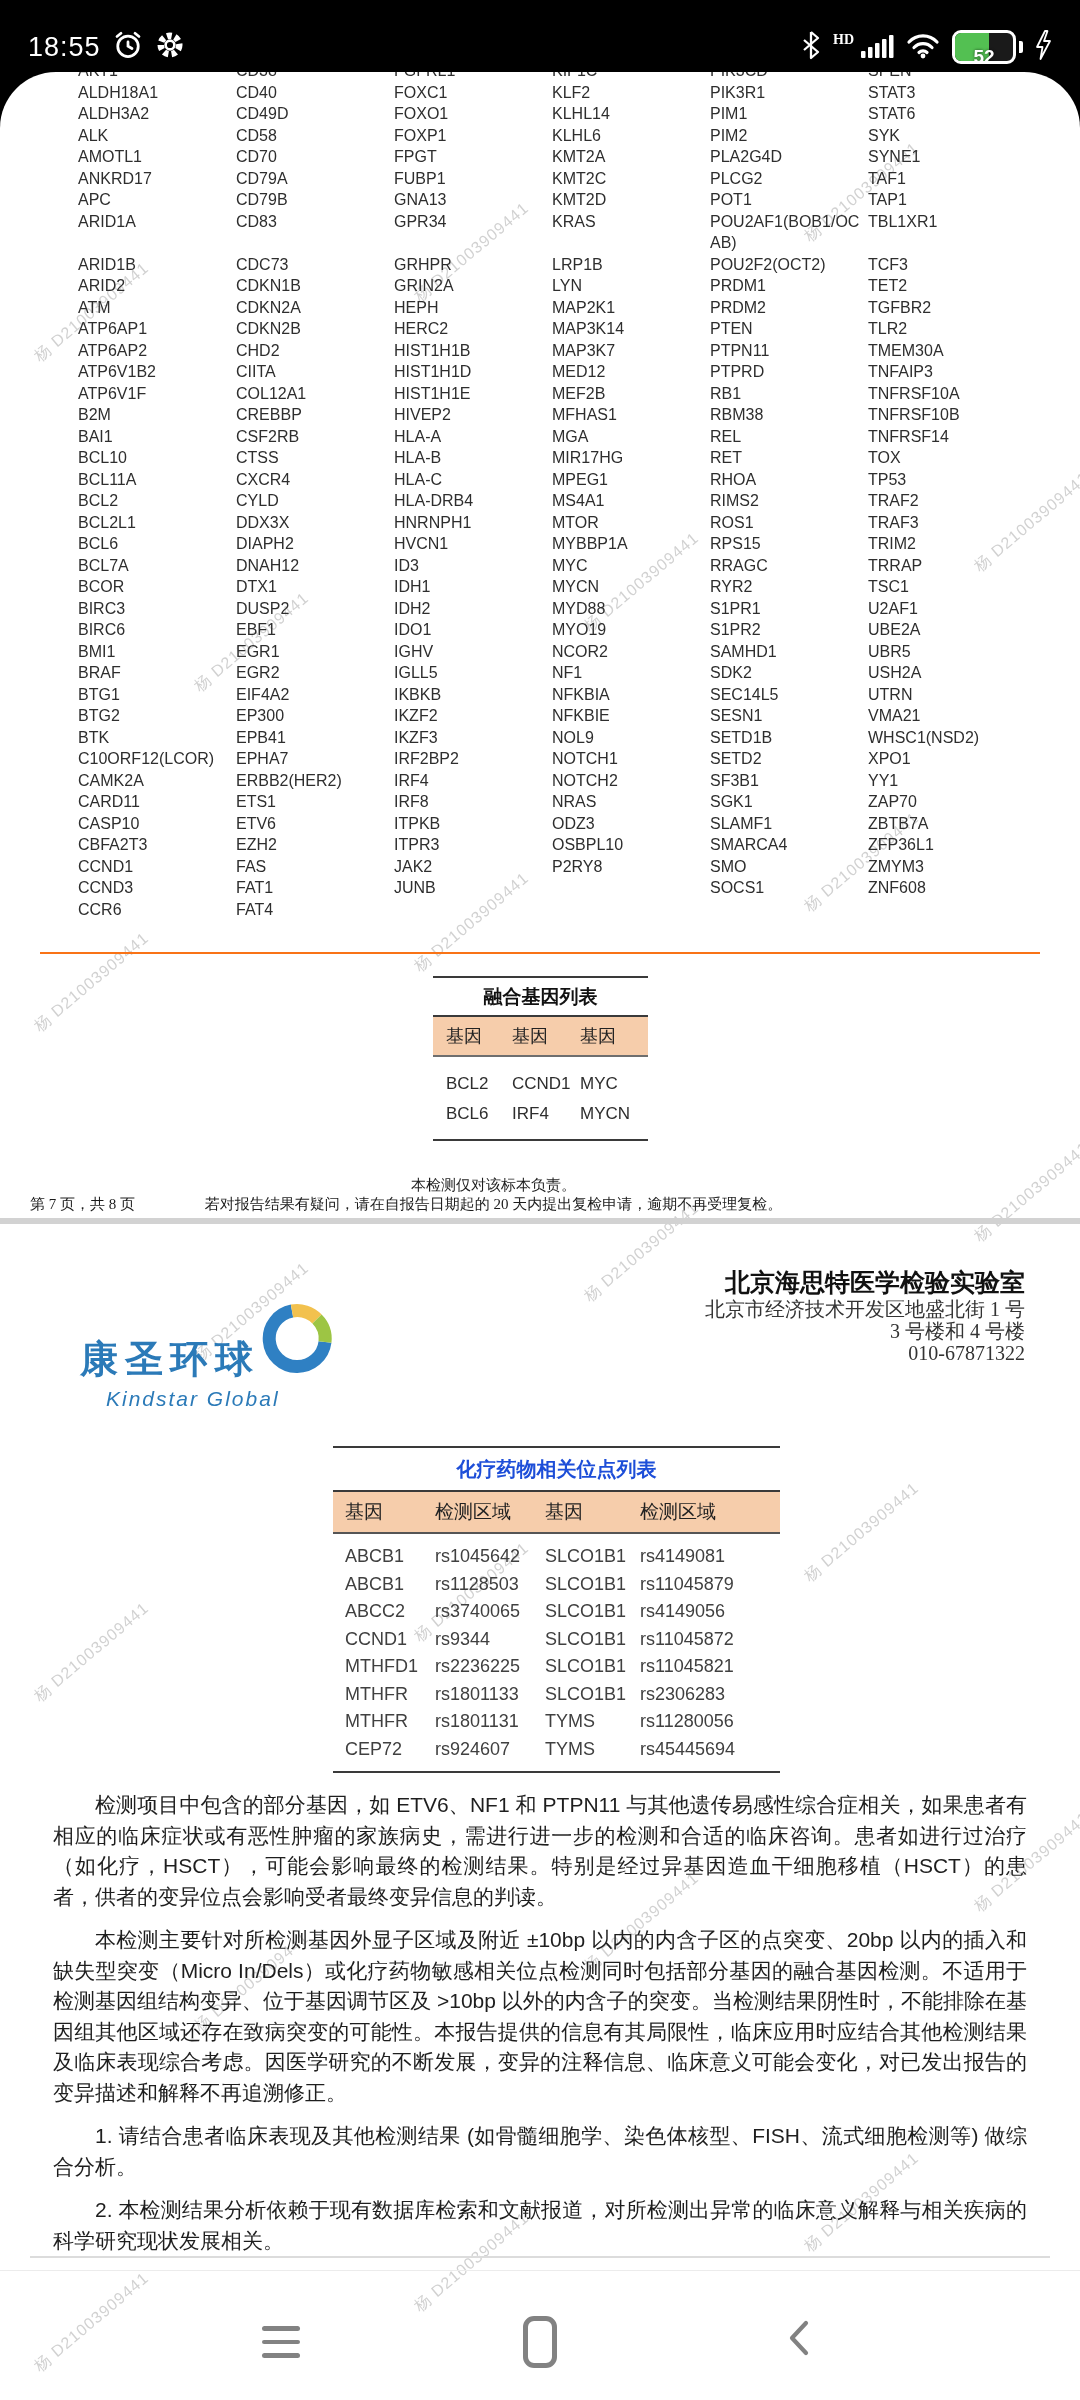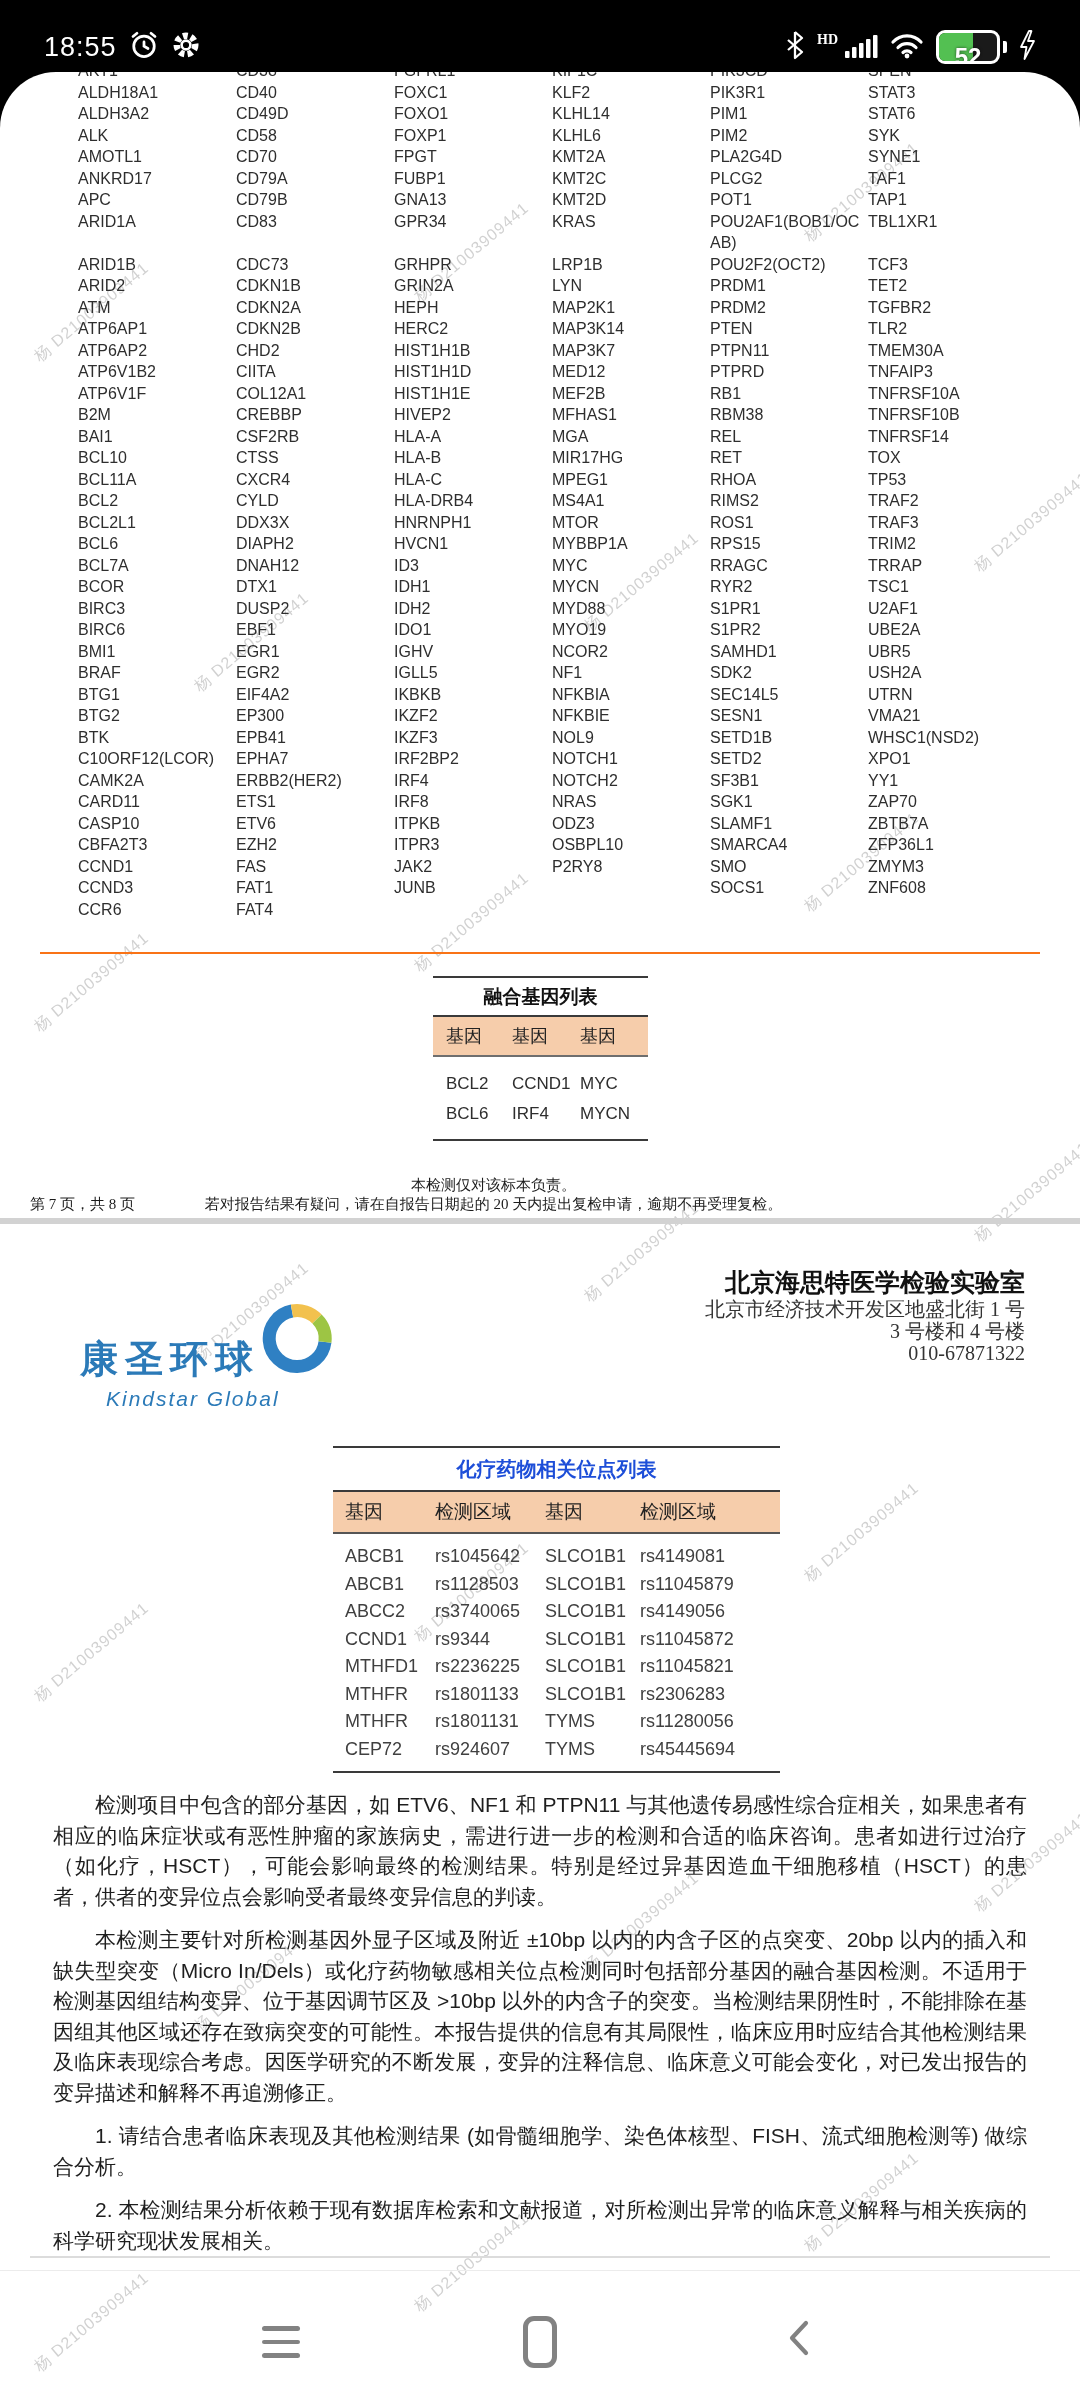--- a/index.html
+++ b/index.html
@@ -3,30 +3,30 @@
 <meta charset="utf-8">
 <style>
   html,body{margin:0;padding:0;background:#000;}
   .screen{position:relative;width:1080px;height:2400px;background:#000;overflow:hidden;
           font-family:"Liberation Sans","DejaVu Sans",sans-serif;}
   .serif{font-family:"Liberation Serif","DejaVu Serif",serif;}
 
   
   .status-bar{position:absolute;top:0;left:0;width:1080px;height:72px;background:#000;
               display:flex;justify-content:space-between;align-items:flex-end;
-              padding:0 44px;box-sizing:border-box;color:#fff;}
+              padding:0 28px;box-sizing:border-box;color:#fff;}
   .sb-left,.sb-right{display:flex;align-items:center;gap:12px;padding-bottom:8px;}
   .sb-time{font-size:27px;font-weight:500;letter-spacing:1px;}
   .sb-hd{font-size:14px;font-weight:700;align-self:flex-start;margin:2px -6px 0 0;font-family:Liberation Serif, serif;}
   .battery{position:relative;width:58px;height:28px;border:3px solid #fff;border-radius:9px;
            overflow:hidden;background:#1a1a1a;}
   .battery:after{content:"";position:absolute;}
   .battery-fill{position:absolute;left:0;top:0;bottom:0;width:58%;background:#53c052;}
   .battery-num{position:absolute;inset:0;display:flex;align-items:center;justify-content:center;
-               font-size:24px;font-weight:700;color:#fff;text-shadow:0 0 3px rgba(0,0,0,.65);margin-top:20px;}
+               font-size:19px;font-weight:700;color:#fff;text-shadow:0 0 3px rgba(0,0,0,.65);margin-top:20px;}
   .battery-nub{width:4px;height:12px;background:#fff;border-radius:0 2px 2px 0;margin-left:-9px;}
 
   
   .viewport{position:absolute;top:72px;left:0;width:1080px;height:2328px;background:#fff;
             border-radius:56px 56px 0 0;overflow:hidden;color:#2b2b2b;}
 
   
   .wm{position:absolute;white-space:nowrap;color:rgba(145,145,145,.42);font-size:16px;
       transform:rotate(-40deg);letter-spacing:1px;pointer-events:none;}
 

